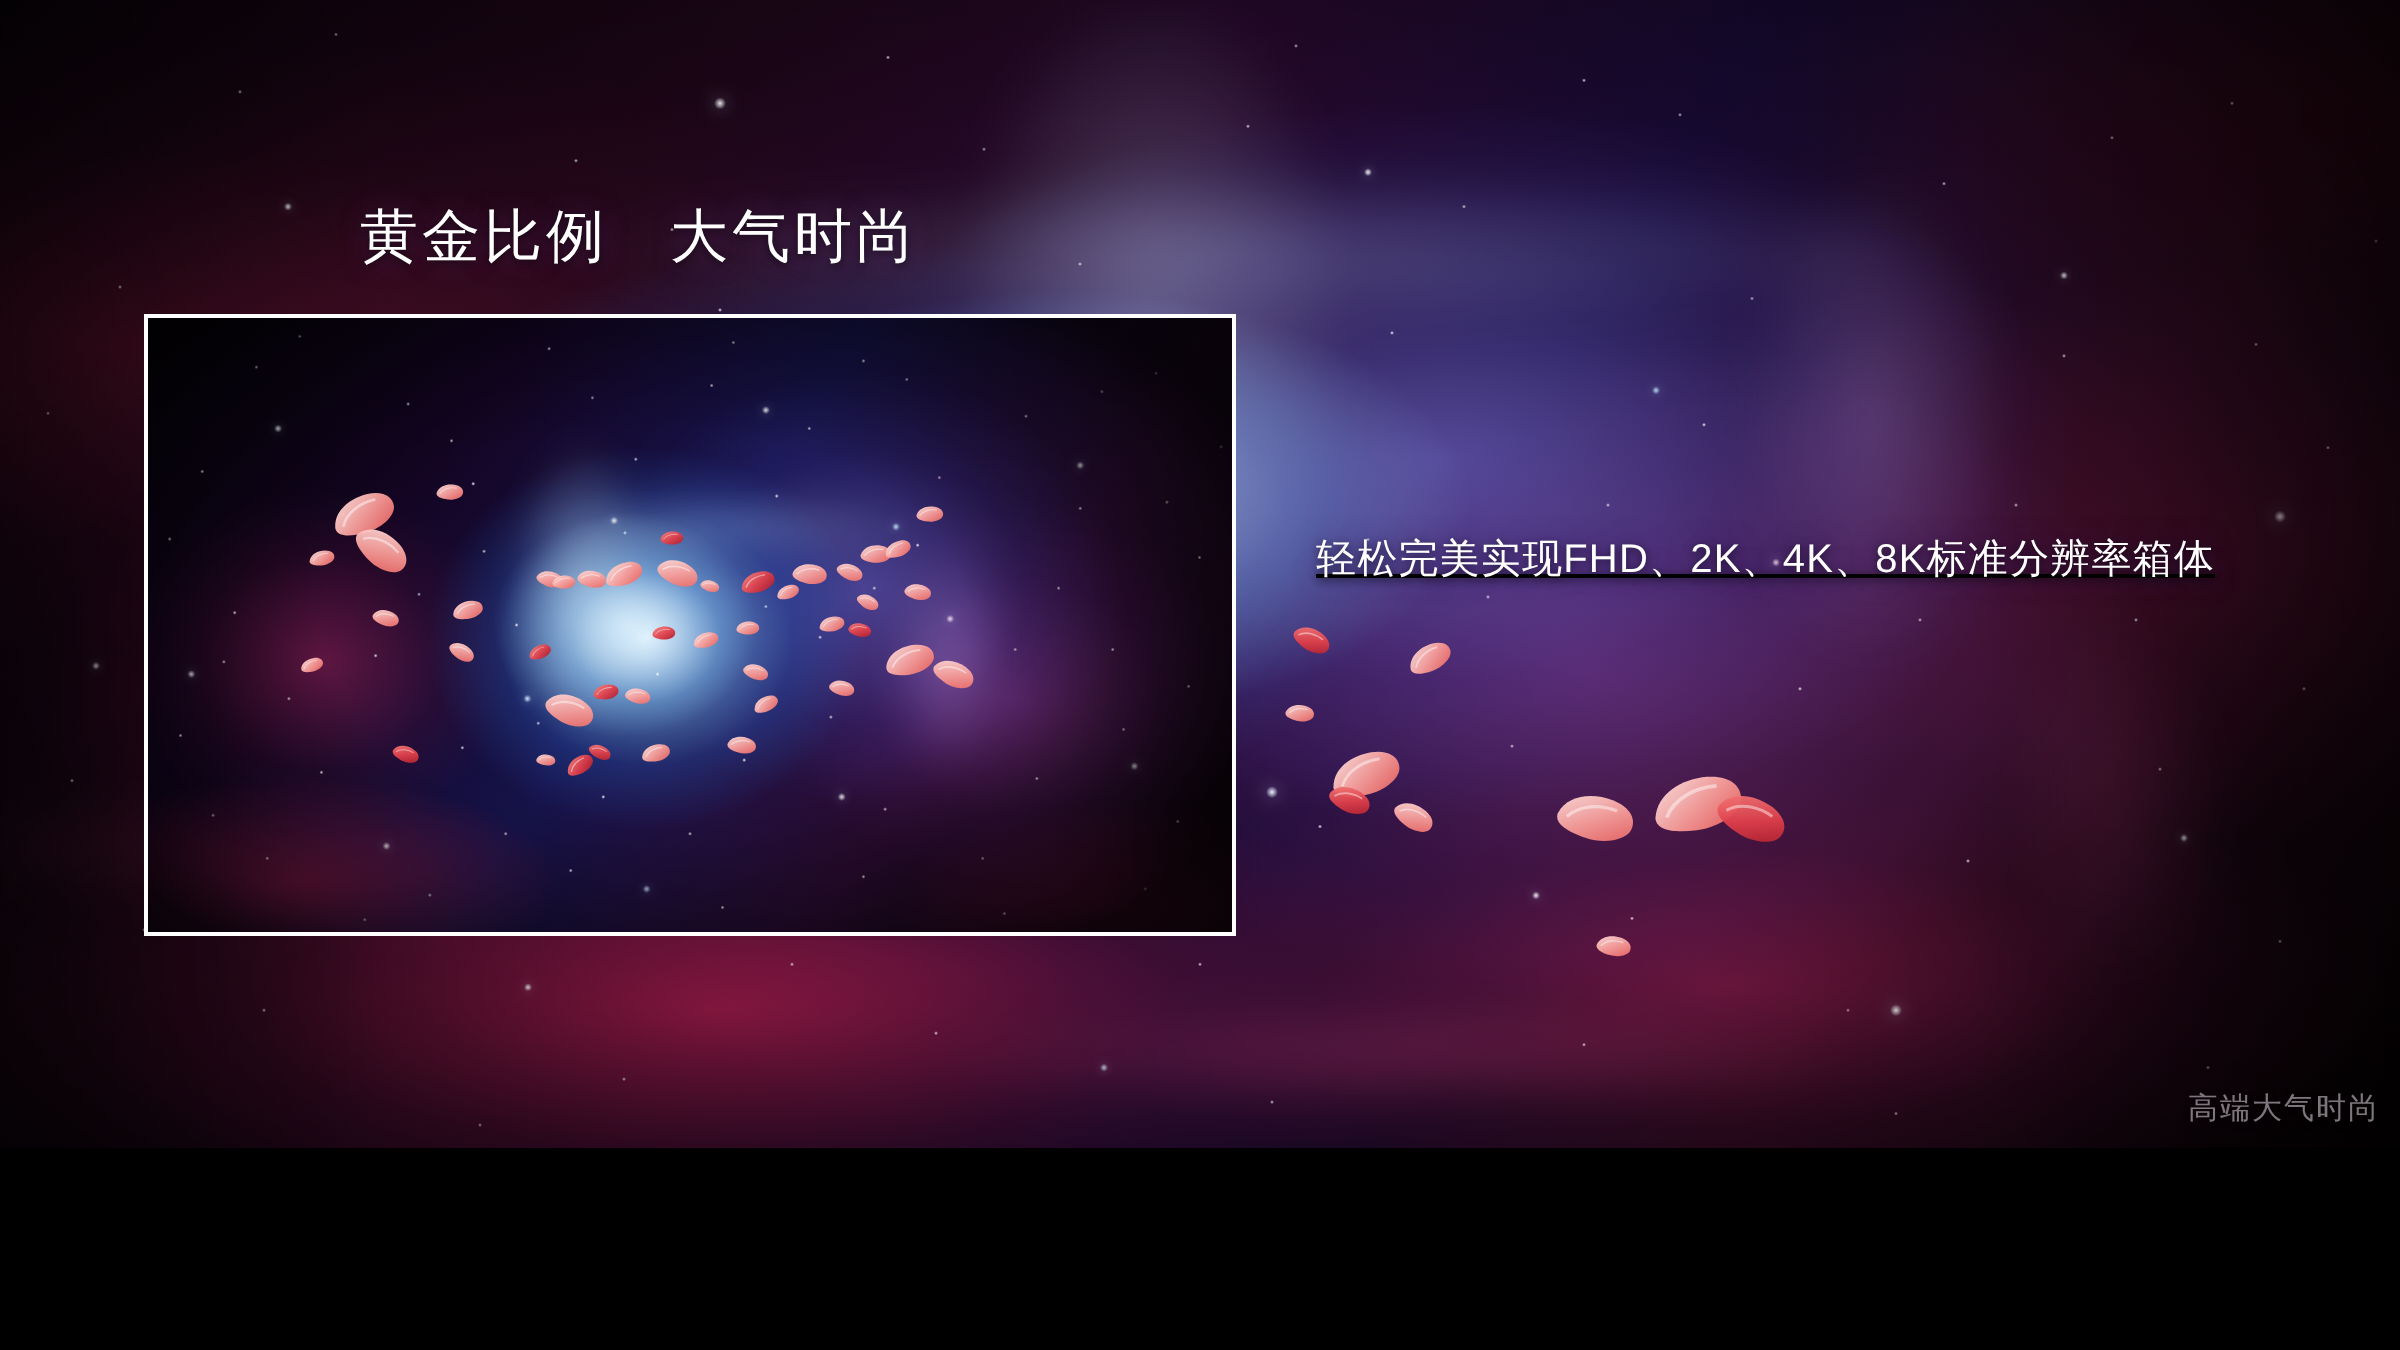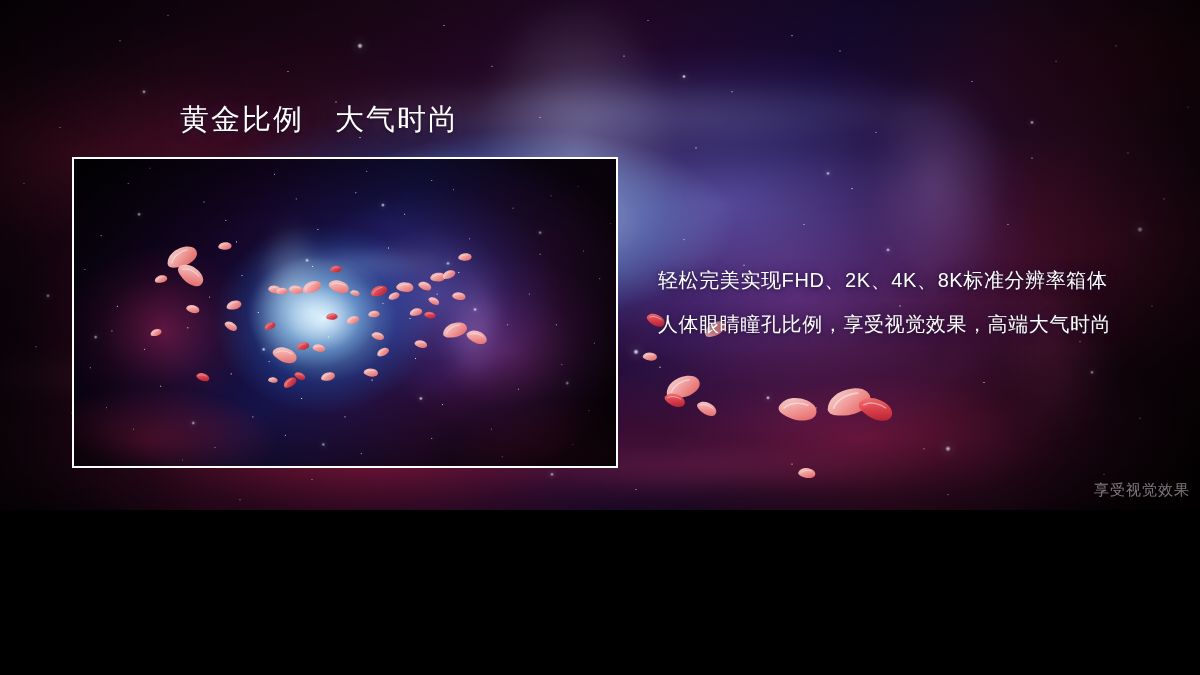--- a/index.html
+++ b/index.html
@@ -1,21 +1,21 @@
 <!DOCTYPE html>
 <html><head>
 <meta charset="utf-8">
 <style>
   html,body{margin:0;padding:0;background:#000;}
   body{
     font-family:"Liberation Sans","DejaVu Sans",sans-serif;
   }
   #slide{
     position:relative;
-    width:1200px;height:510px;
+    width:1200px;height:574px;
     overflow:hidden;
     background:#0a0206;
   }
 
   
   .bg-layer{position:absolute;inset:0;pointer-events:none;}
 
   .bg-base{
     background:
       radial-gradient(ellipse 30% 34% at 36% 47%, rgba(150,200,255,.95) 0%, rgba(90,150,230,.55) 28%, rgba(50,80,170,.30) 52%, rgba(0,0,0,0) 76%),
@@ -194,21 +194,21 @@
   
   #slide-title{
     position:absolute;left:180px;top:101px;
     color:#ffffff;
     font-size:29px;line-height:1.25;
     letter-spacing:2px;
     white-space:pre;
     text-shadow:0 1px 5px rgba(0,0,0,.65), 0 0 14px rgba(120,60,160,.45);
   }
   #body-copy{
-    position:absolute;left:658px;top:258px;width:500px;
+    position:absolute;left:658px;top:258px;width:500px;text-decoration:underline;
   }
   .copy-line{
     color:#ffffff;
     font-size:20px;
     line-height:44px;
     letter-spacing:.6px;
     white-space:nowrap;
     text-shadow:0 1px 5px rgba(0,0,0,.6), 0 0 12px rgba(60,30,110,.55);
   }
   #watermark{
@@ -945,18 +945,17 @@
           <path d="M2 34 C10 8 40 0 66 4 C90 8 100 22 96 36 C92 50 66 60 42 57 C20 54 0 48 2 34 Z" fill="url(#pgpetal-field-inner43)" opacity="0.95"></path>
           <path d="M14 36 C26 18 52 12 74 16" stroke="rgba(255,255,255,.45)" stroke-width="4" fill="none"></path>
         </svg>
       </div>
     </div>
 
   <div id="slide-title">黄金比例　大气时尚</div>
 
   <div id="body-copy">
     <div class="copy-line">轻松完美实现FHD、2K、4K、8K标准分辨率箱体</div>
-    <div class="copy-line">人体眼睛瞳孔比例，享受视觉效果，高端大气时尚</div>
   </div>
 
-  <div id="watermark">享受视觉效果</div>
+  <div id="watermark">高端大气时尚</div>
 
 </div>
 
 </body></html>

